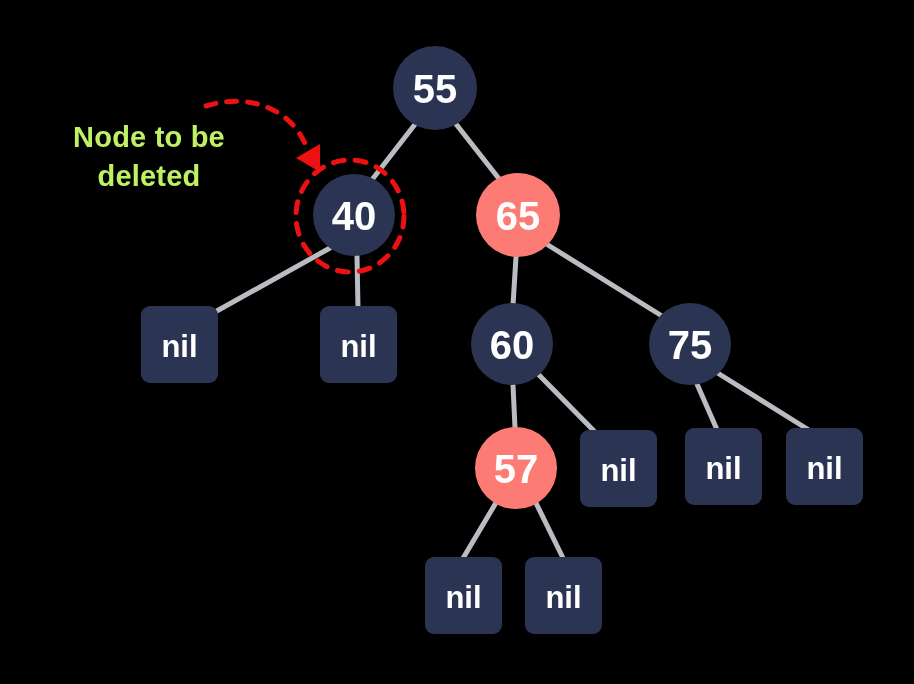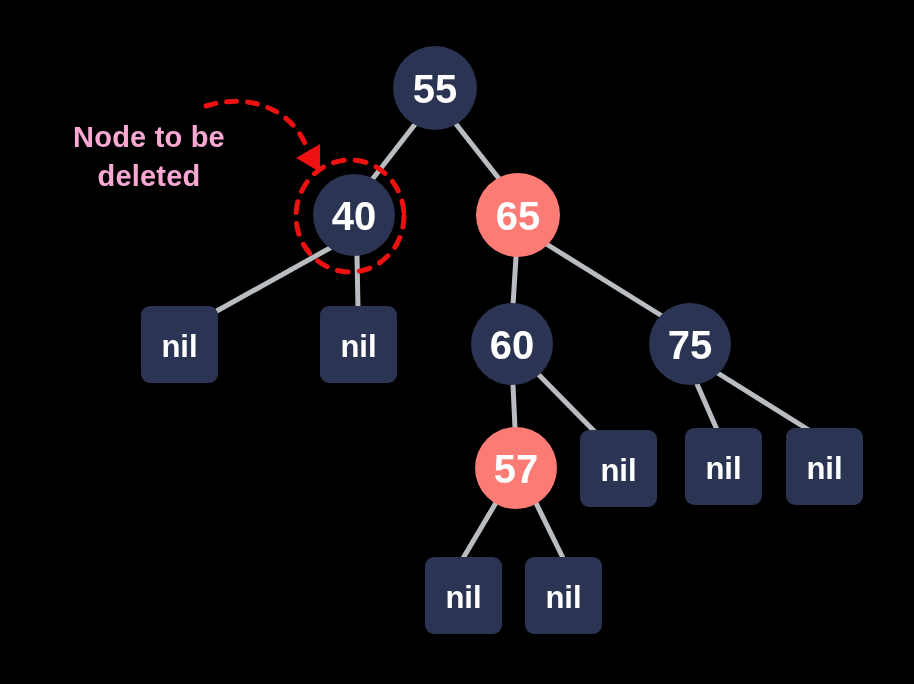--- a/index.html
+++ b/index.html
@@ -68,21 +68,21 @@
     stroke: #ee1111;
     stroke-width: 5;
     stroke-dasharray: 10 11;
     stroke-linecap: round;
   }
   .annot-arrow-head {
     fill: #ee1111;
   }
   .annot-text {
     position: absolute;
-    color: #f9a8d4;
+    color: #bef264;
     font-family: "Liberation Sans", sans-serif;
     font-weight: bold;
     font-size: 29px;
     line-height: 1.33;
     text-align: center;
     white-space: pre-line;
     letter-spacing: 0.2px;
   }
 </style>
 </head>

